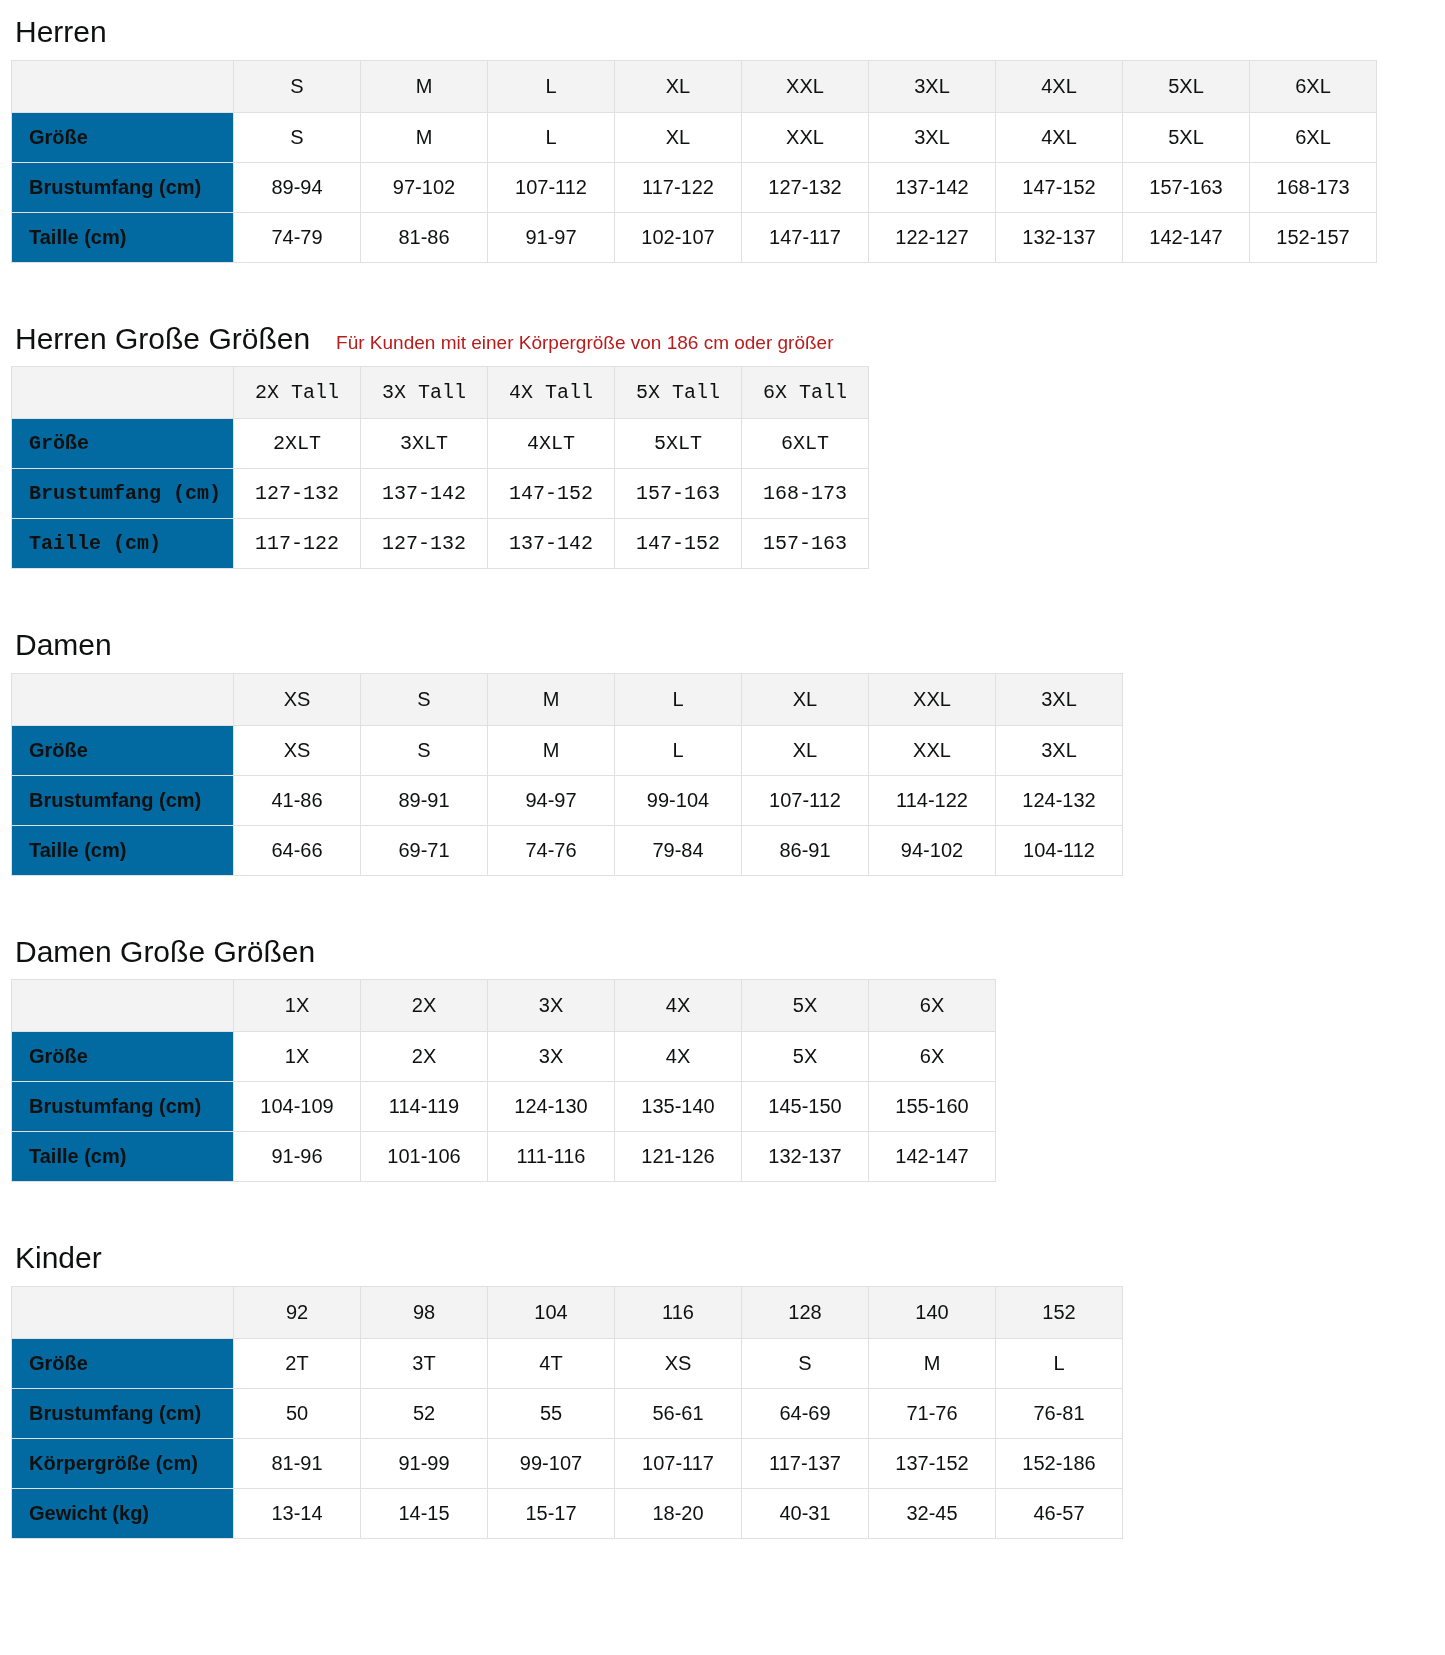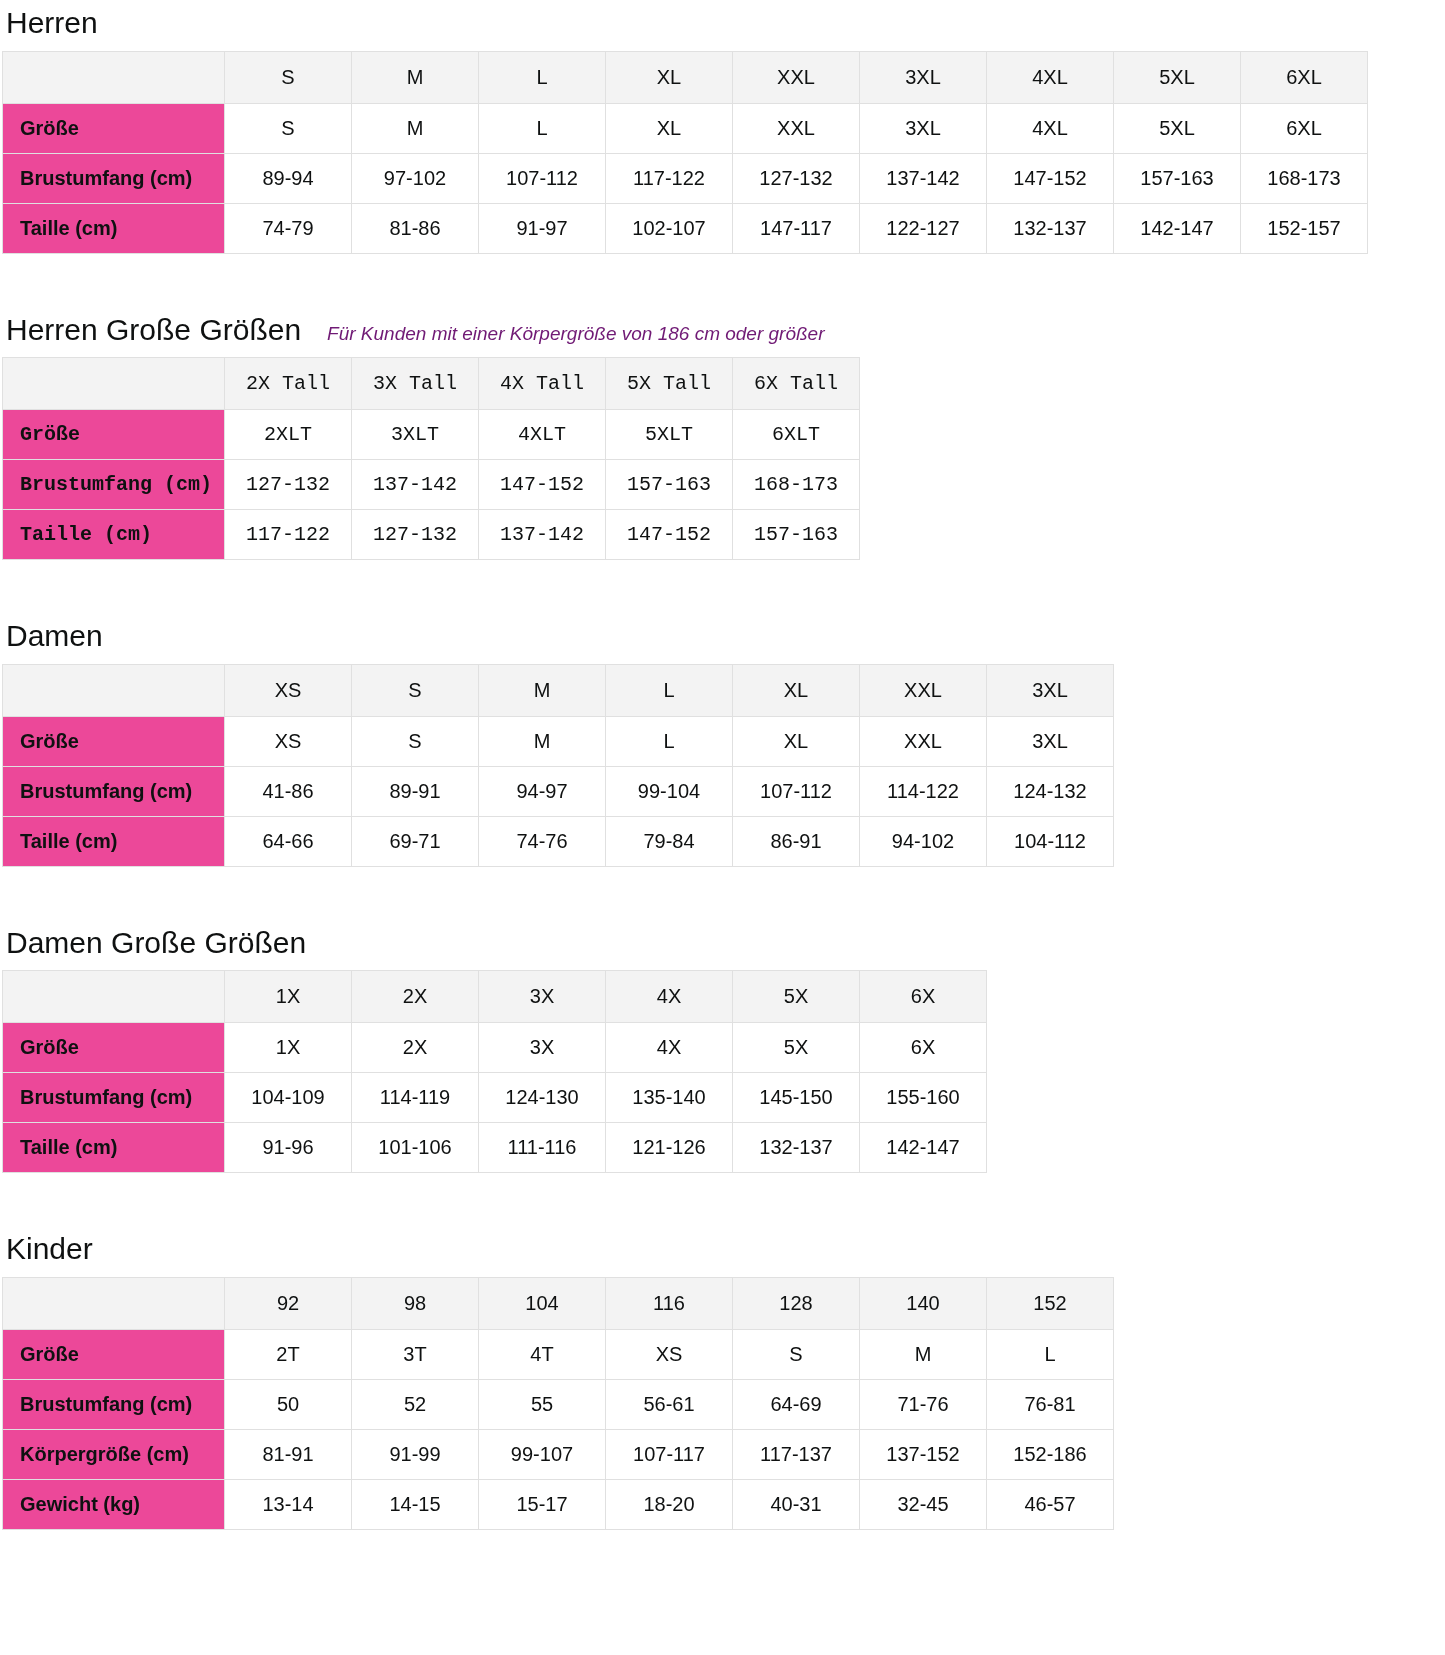--- a/index.html
+++ b/index.html
@@ -4,38 +4,37 @@
 <style>
   html, body {
     margin: 0;
     padding: 0;
     background: #ffffff;
     color: #0f1111;
     font-family: "Liberation Sans", "DejaVu Sans", sans-serif;
   }
   body { padding: 4px 0 60px 2px; width: 1445px; box-sizing: border-box; }
 
-  section.size-section { margin: 0; }
+  section.size-section { margin: 9px; }
 
   .title-row {
     display: flex;
     align-items: baseline;
     gap: 26px;
     margin: 0 0 9px 4px;
   }
   .section-title {
     font-size: 30px;
     font-weight: 400;
     margin: 0;
     line-height: 1.25;
   }
   .section-subtitle {
-    font-style: italic;
     font-size: 19px;
-    color: #701a75;
+    color: #b91c1c;
   }
 
   table.size-table {
     border-collapse: collapse;
     table-layout: fixed;
     margin: 0 0 57px 0;
   }
   table.size-table th,
   table.size-table td {
     border: 1px solid #e0e0e0;
@@ -47,21 +46,21 @@
     padding: 0 6px;
     box-sizing: border-box;
     overflow: hidden;
     white-space: nowrap;
   }
   table.size-table thead th {
     background: #f3f3f3;
     height: 52px;
   }
   table.size-table tbody th.row-label {
-    background: #ec4899;
+    background: #0369a1;
     text-align: left;
     padding-left: 17px;
     font-weight: 700;
   }
   table.size-table td { background: #ffffff; }
 </style>
 </head>
 <body>
 
 <main id="sections-root">

